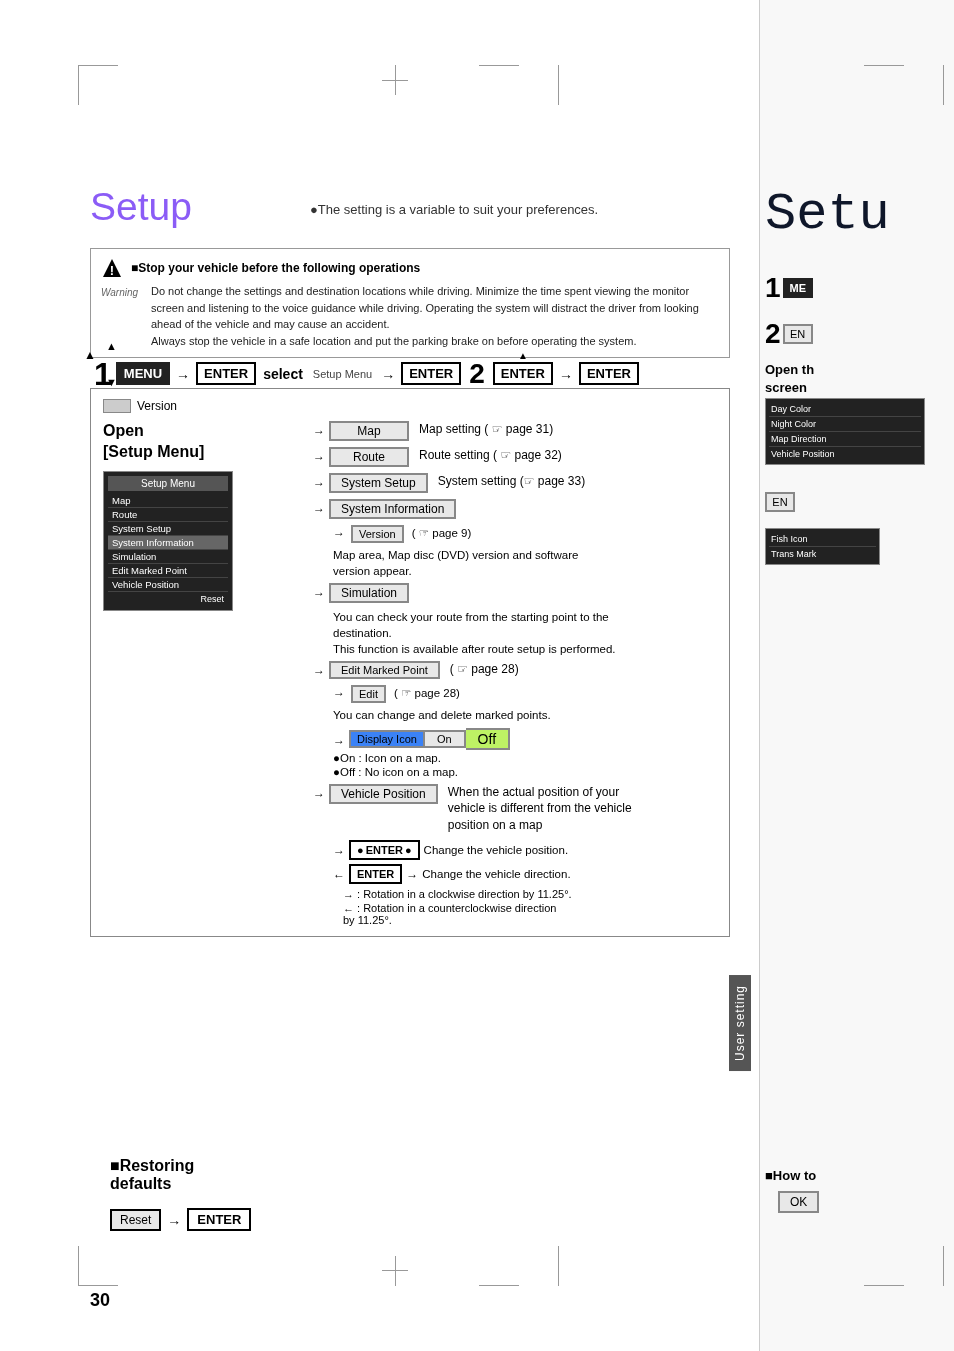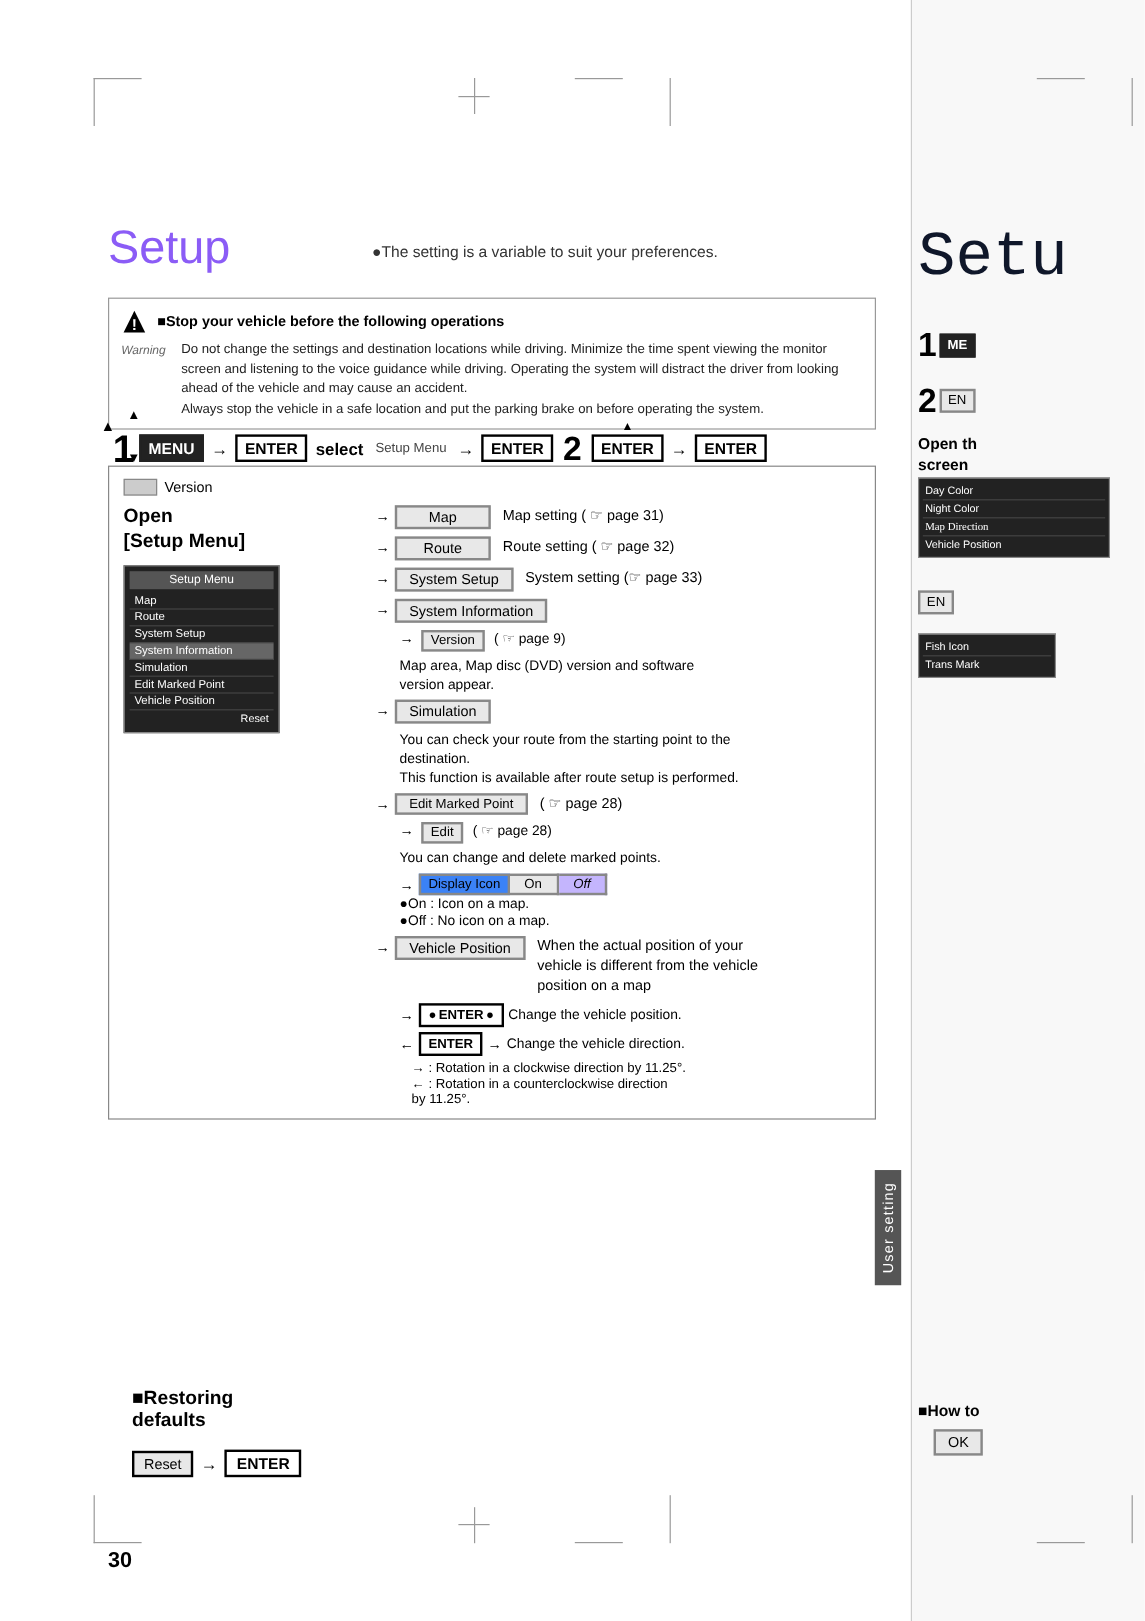--- a/index.html
+++ b/index.html
@@ -313,24 +313,23 @@
       border: 2px solid #888;
       padding: 1px 12px;
       font-size: 11px;
       background: #e8e8e8;
       border-left: none;
     }
 
     .off-btn {
       border: 2px solid #888;
       padding: 1px 12px;
-      font-size: 11px;
-      background: #c4b5fd;
+      font-size: 14px;
+      background: #bef264;
       border-left: none;
-      font-style: italic;
     }
 
     .bullet-item {
       font-size: 11.5px;
       margin-left: 20px;
       margin-bottom: 2px;
     }
 
     
     .page-number {
@@ -594,21 +593,21 @@
     <span style="font-size:28px;font-weight:bold;">2</span>
     <span style="display:inline-flex;align-items:center;justify-content:center;border:2px solid #888;padding:2px 5px;font-size:11px;background:#e8e8e8;min-width:30px;">EN</span>
   </div>
 
   <div style="position:absolute;top:362px;left:5px;font-size:13px;font-weight:bold;">Open th</div>
   <div style="position:absolute;top:380px;left:5px;font-size:13px;font-weight:bold;">screen</div>
 
   <div style="position:absolute;top:398px;left:5px;width:160px;border:1px solid #888;background:#222;color:#fff;font-size:9px;padding:3px;">
     <div style="padding:2px 2px;border-bottom:1px solid #444;">Day  Color</div>
     <div style="padding:2px 2px;border-bottom:1px solid #444;">Night  Color</div>
-    <div style="padding:2px 2px;border-bottom:1px solid #444;font-family:Liberation Serif, serif;">Map  Direction</div>
+    <div style="padding:2px 2px;border-bottom:1px solid #444;">Map  Direction</div>
     <div style="padding:2px 2px;">Vehicle  Position</div>
   </div>
 
   <div style="position:absolute;top:492px;left:5px;">
     <span style="display:inline-flex;align-items:center;justify-content:center;border:2px solid #888;padding:2px 5px;font-size:11px;background:#e8e8e8;min-width:30px;">EN</span>
   </div>
 
   <div style="position:absolute;top:528px;left:5px;width:115px;border:1px solid #888;background:#222;color:#fff;font-size:9px;padding:3px;">
     <div style="padding:2px 2px;border-bottom:1px solid #444;">Fish  Icon</div>
     <div style="padding:2px 2px;">Trans  Mark</div>

